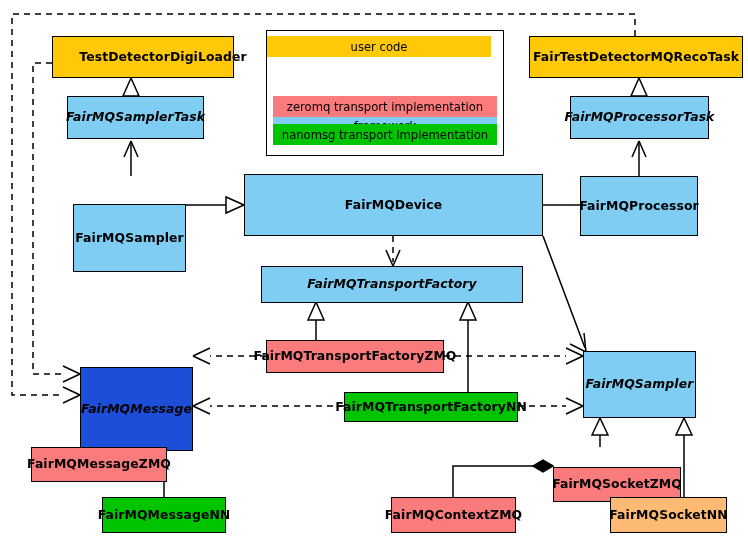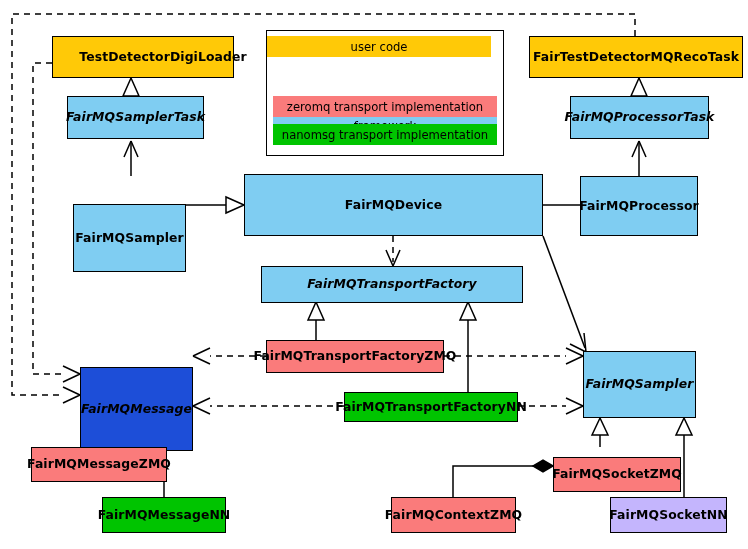--- a/index.html
+++ b/index.html
@@ -154,25 +154,25 @@
   </div>
 
   <div class="node" style="left:31px;top:447px;width:136px;height:35px;background:#FA7B7B;">
     <span>FairMQMessageZMQ</span>
   </div>
 
   <div class="node" style="left:102px;top:497px;width:124px;height:36px;background:#00C400;">
     <span>FairMQMessageNN</span>
   </div>
 
-  <div class="node" style="left:553px;top:457px;width:128px;height:35px;background:#FA7B7B;">
+  <div class="node" style="left:553px;top:467px;width:128px;height:35px;background:#FA7B7B;">
     <span>FairMQSocketZMQ</span>
   </div>
 
-  <div class="node" style="left:610px;top:497px;width:117px;height:36px;background:#c4b5fd;">
+  <div class="node" style="left:610px;top:497px;width:117px;height:36px;background:#fdba74;">
     <span>FairMQSocketNN</span>
   </div>
 
   <div class="node" style="left:391px;top:497px;width:125px;height:36px;background:#FA7B7B;">
     <span>FairMQContextZMQ</span>
   </div>
 
 </div>
 
 </body></html>

